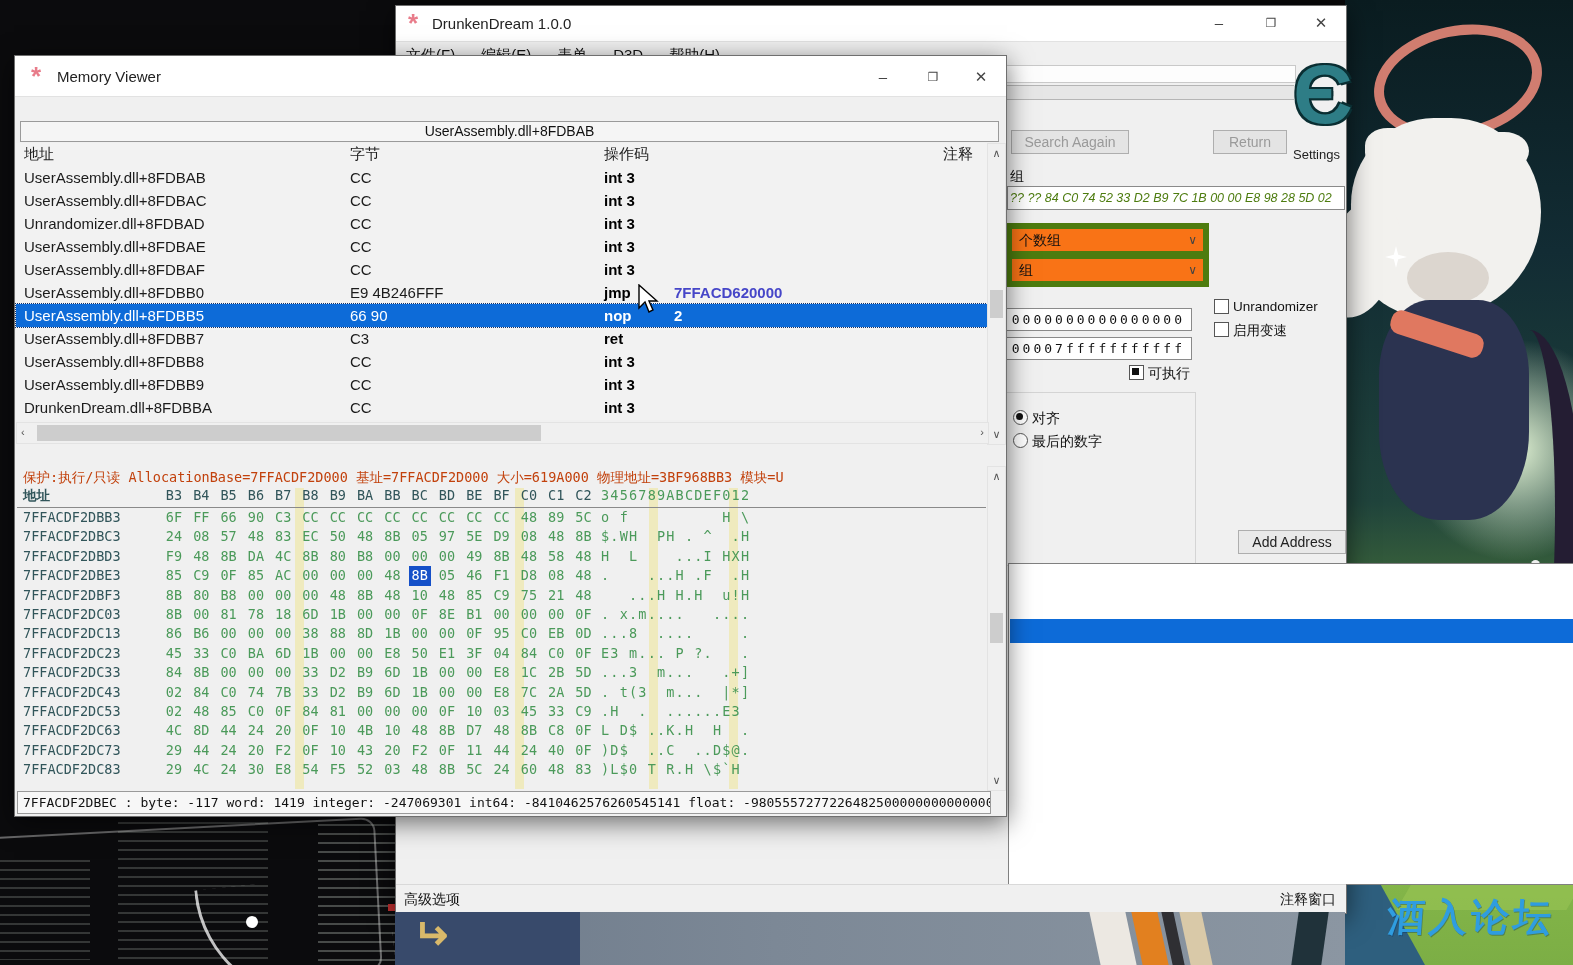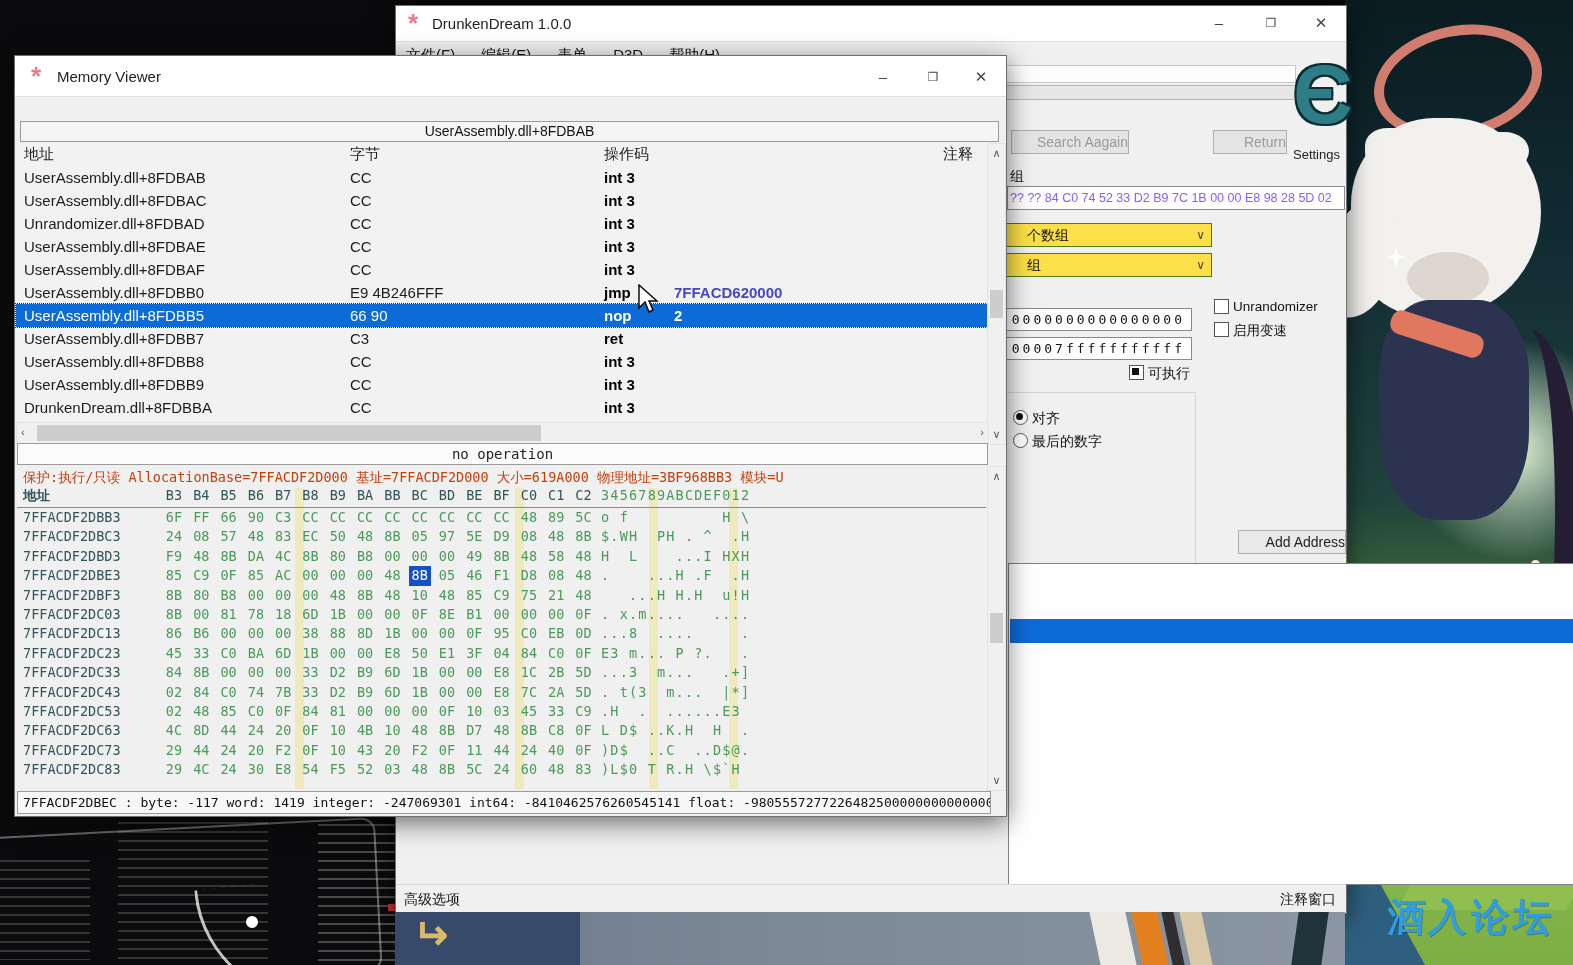--- a/index.html
+++ b/index.html
@@ -50,27 +50,27 @@
   .hx-addr{position:absolute;left:6px;color:#31555a;}
   .hx-b{position:absolute;width:22px;text-align:center;color:#4b9a5a;}
   .hx-b.sel{background:#1550c8;color:#fff;}
   .hx-ascii{position:absolute;left:584px;color:#4b9a5a;letter-spacing:1.2px;}
   .guide{position:absolute;width:9px;background:rgba(238,228,140,.5);}
 
   .statusbar{background:#f7f7f7;border:1px solid #9a9a9a;font-family:"DejaVu Sans Mono",monospace;
              font-size:13px;color:#111;line-height:21px;padding-left:5px;white-space:nowrap;overflow:hidden;}
 
   
-  .btn{background:#e4e4e4;border:1px solid #aeaeae;text-align:right;font-size:14px;color:#9a9a9a;}
+  .btn{background:#e4e4e4;border:1px solid #aeaeae;text-align:center;font-size:14px;color:#9a9a9a;}
   .btn.enabled{color:#222;background:#e9e9e9;}
-  .field{background:#fff;border:1px solid #8a8a8a;font-size:12.5px;color:#8b5cf6;line-height:22px;
-         white-space:nowrap;overflow:hidden;}
+  .field{background:#fff;border:1px solid #8a8a8a;font-size:12.5px;color:#4d7c0f;line-height:22px;
+         white-space:nowrap;overflow:hidden;font-style:italic;}
   .valfield{background:#fff;border:1px solid #8a8a8a;font-family:"DejaVu Sans Mono",monospace;
             font-size:13px;color:#111;letter-spacing:3px;text-align:right;line-height:21px;padding-right:6px;}
-  .dropdown{background:#fde047;border:1px solid #4d7c0f;font-size:14px;color:#111;line-height:22px;padding-left:20px;}
+  .dropdown{background:#f97316;border:6px solid #4d7c0f;font-size:14px;color:#111;line-height:22px;padding-left:7px;}
   .dd-ch{position:absolute;right:6px;top:0;color:#444;font-size:12px;}
   .cb{width:13px;height:13px;background:#fff;border:1px solid #555;display:inline-block;}
   .cb.mixed::after{content:"";display:block;width:7px;height:7px;margin:2px;background:#111;}
   .radio{width:13px;height:13px;border:1px solid #555;border-radius:50%;background:#fff;display:inline-block;}
   .radio.on::after{content:"";display:block;width:7px;height:7px;margin:2px;border-radius:50%;background:#111;}
   .lbl{font-size:13.5px;color:#111;}
   .groupbox{border:1px solid #d4d4d4;}
   .ce-logo{font-size:84px;font-weight:bold;color:#2e7d86;
            text-shadow:0 0 2px #0b2f33,2px 2px 0 #0b2f33,-2px -2px 0 #0b2f33,2px -2px 0 #0b2f33,-2px 2px 0 #0b2f33;}
   .list{background:#fff;border:1px solid #808080;}
@@ -285,21 +285,20 @@
       <div class="thumb abs" style="left:2px;right:2px;top:146px;height:28px;"></div>
       <div class="sarrow abs" style="bottom:3px;left:0;right:0;">∨</div>
     </div>
 
     <div class="abs scroll" style="left:1px;top:366px;width:971px;height:20px;">
       <span class="sarrow abs" style="left:4px;top:3px;">‹</span>
       <div class="thumb abs" style="left:20px;top:2px;width:504px;bottom:2px;"></div>
       <span class="sarrow abs" style="right:4px;top:3px;">›</span>
     </div>
 
-    <div class="abs infobar" style="left:2px;top:387px;width:969px;height:20px;">no operation</div>
 
     <div class="abs hexpane" style="left:2px;top:410px;width:969px;height:323px;">
       <div class="guide" style="left:278px;top:22px;bottom:0;"></div>
       <div class="guide" style="left:498px;top:22px;bottom:0;"></div>
       <div class="guide" style="left:632px;top:22px;bottom:0;"></div>
       <div class="guide" style="left:712px;top:22px;bottom:0;"></div>
       <div class="hex-protect" style="padding:3px 0 0 6px;">保护:执行/只读  AllocationBase=7FFACDF2D000 基址=7FFACDF2D000 大小=619A000 物理地址=3BF968BB3 模块=U</div>
       <div class="hex-headrow" id="hex-headrow">
         <span class="hx-addr" style="font-weight:bold;">地址</span>
         <span class="hx-ascii">3456789ABCDEF012</span>

